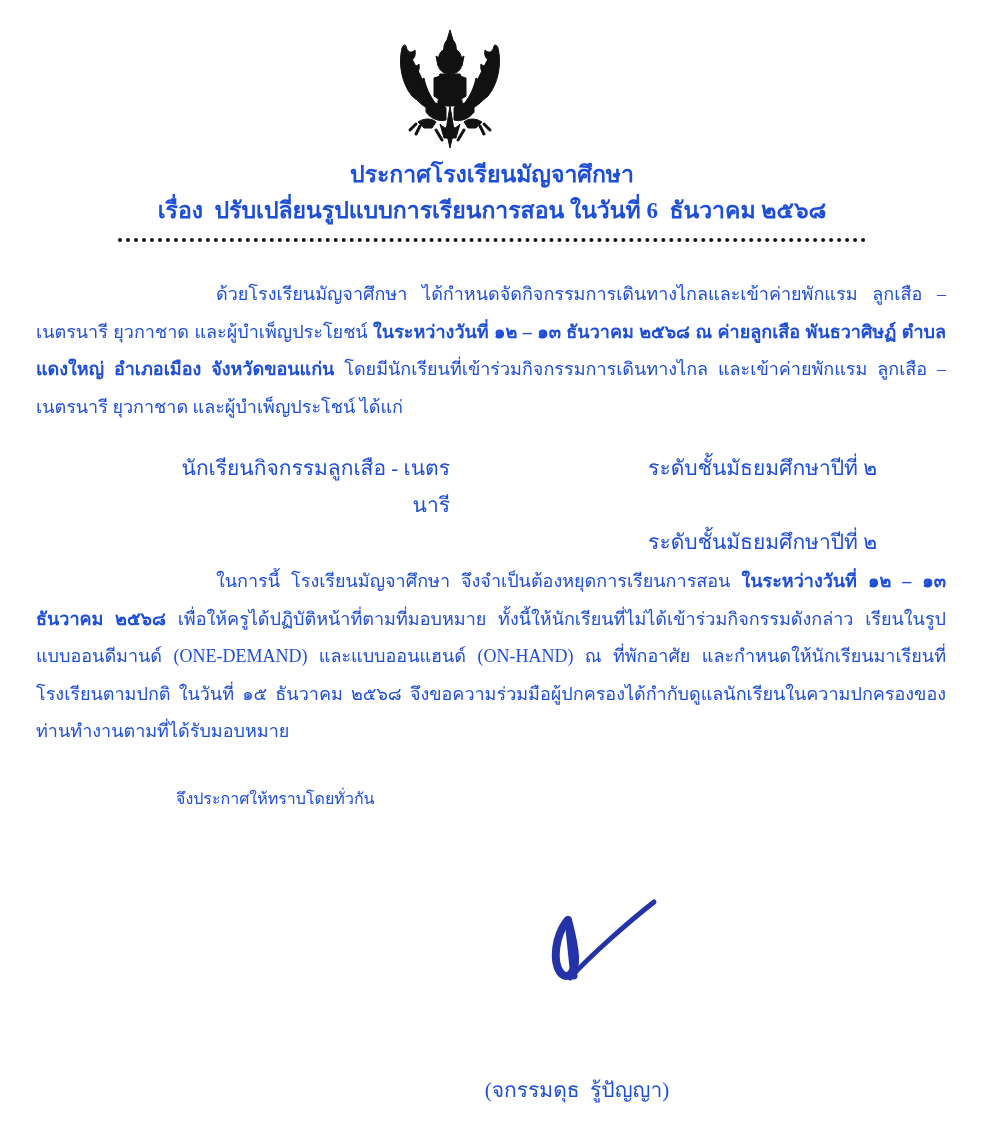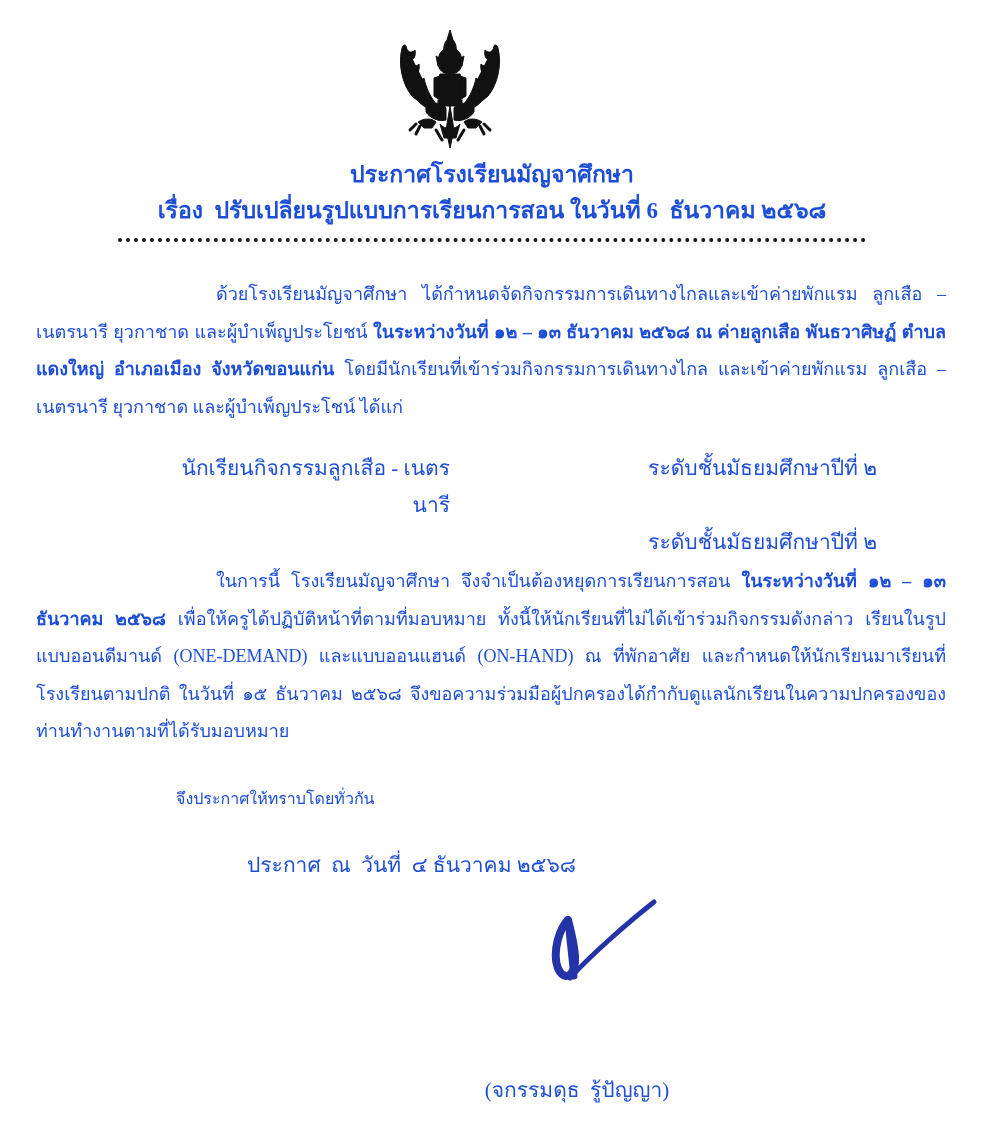--- a/index.html
+++ b/index.html
@@ -157,21 +157,20 @@
       <span class="activity-level">ระดับชั้นมัธยมศึกษาปีที่ ๒</span>
     </div>
     <div class="activity-row">
       <span class="activity-level">ระดับชั้นมัธยมศึกษาปีที่ ๒</span>
     </div>
   </div>
 
   <div class="para para-2"><span>ในการนี้ โรงเรียนมัญจาศึกษา จึงจำเป็นต้องหยุดการเรียนการสอน </span><span class="bold">ในระหว่างวันที่  ๑๒ – ๑๓ ธันวาคม ๒๕๖๘ </span><span>เพื่อให้ครูได้ปฏิบัติหน้าที่ตามที่มอบหมาย ทั้งนี้ให้นักเรียนที่ไม่ได้เข้าร่วมกิจกรรมดังกล่าว เรียนในรูปแบบออนดีมานด์ (ONE-DEMAND) และแบบออนแฮนด์ (ON-HAND) ณ ที่พักอาศัย และกำหนดให้นักเรียนมาเรียนที่โรงเรียนตามปกติ ในวันที่ ๑๕ ธันวาคม ๒๕๖๘ จึงขอความร่วมมือผู้ปกครองได้กำกับดูแลนักเรียนในความปกครองของท่านทำงานตามที่ได้รับมอบหมาย</span></div>
 
   <div class="closing-line">จึงประกาศให้ทราบโดยทั่วกัน</div>
-  <div class="date-line">ประกาศ  ณ  วันที่  ๔ ธันวาคม ๒๕๖๘</div>
 
   <div class="signature-mark">
     <svg viewBox="0 0 122 96" width="122" height="96" xmlns="http://www.w3.org/2000/svg">
       <g fill="none" stroke="#2434a8" stroke-linecap="round">
         <path d="M26,24 C16,38 12,62 20,74 C27,83 36,76 35,58 C34,44 30,30 28,22" stroke-width="8"></path>
         <path d="M28,22 C30,40 32,62 34,78" stroke-width="7"></path>
         <path d="M30,80 C50,58 86,26 114,4" stroke-width="5"></path>
       </g>
     </svg>
   </div>

